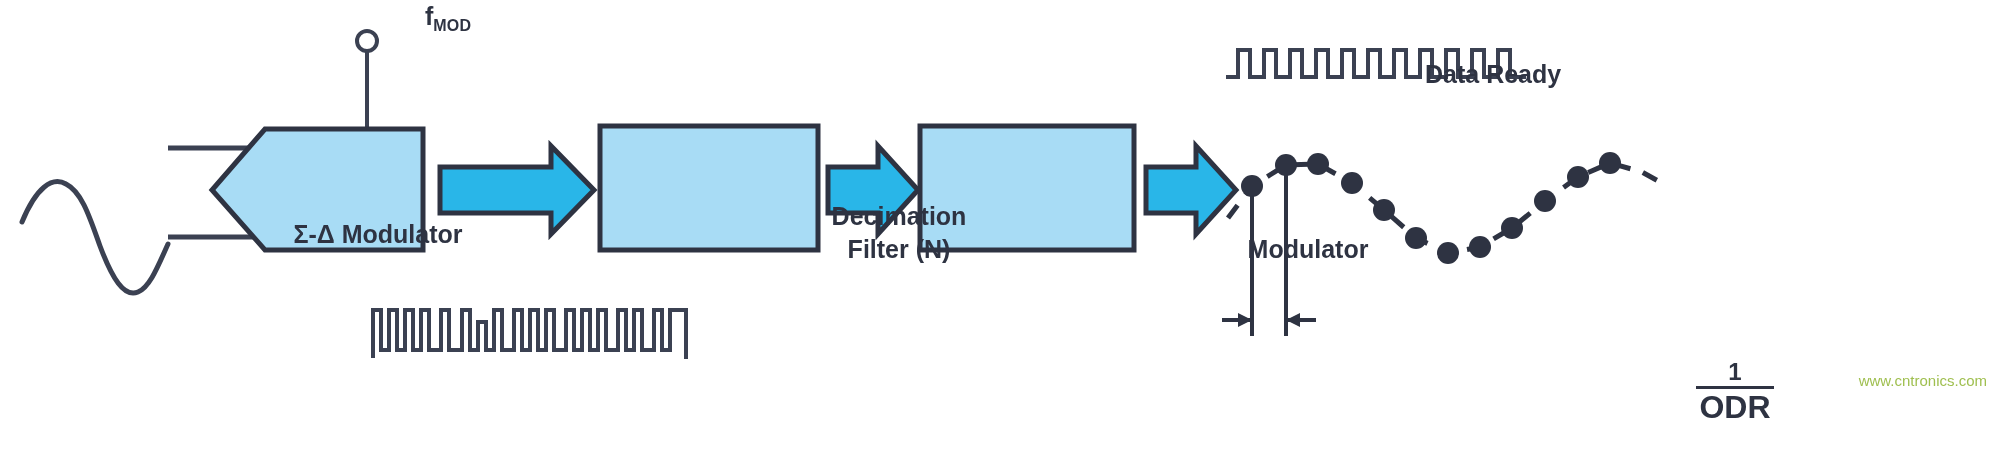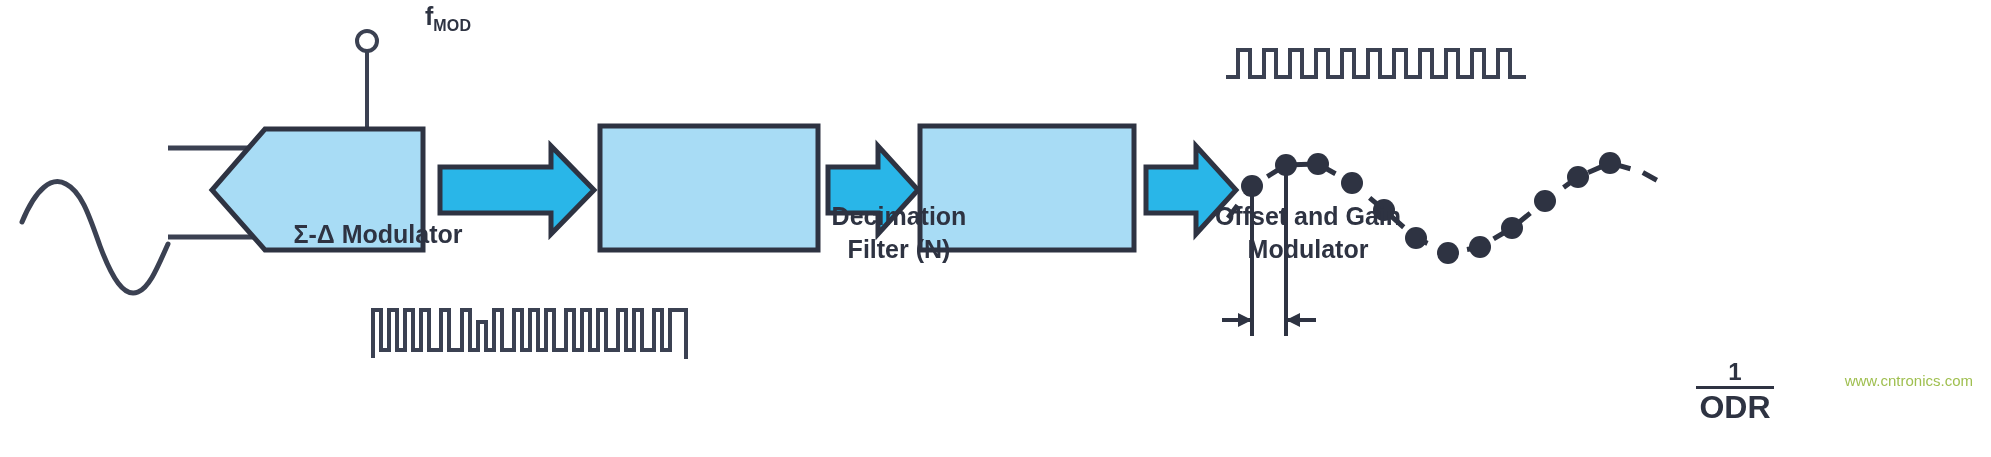--- a/index.html
+++ b/index.html
@@ -67,21 +67,21 @@
   #odr-frac .bar{
     display:block;
     border-top:3px solid #2e3342;
     margin:2px 6px 2px 6px;
   }
   #odr-frac .den{font-size:32px;line-height:1.05;display:block;}
 
   
   #watermark{
     position:absolute;
-    right:18px;bottom:6px;
+    right:4px;bottom:6px;
     font-size:15px;
     color:#9fbf4f;
     font-weight:normal;
     font-family:"Liberation Sans", sans-serif;
     margin-top:32px;
   }
 </style>
 </head>
 <body>
 
@@ -187,22 +187,23 @@
     </g>
 
   </svg>
 
   <div class="lbl" id="fmod-label"><span>f</span><span class="sub">MOD</span></div>
 
   <div class="block-text" id="mod-text"><span>Σ-Δ Modulator</span></div>
 
   <div class="block-text" id="dec-text"><span>Decimation</span><br><span>Filter (N)</span></div>
 
-  <div class="block-text" id="ogc-text"><span>Offset and Gain</span><br><span>Modulator</span></div>
-
+  <div class="block-text" id="ogc-text"><br><span>Modulator</span></div>
+
+  <div class="lbl" id="dataready-label">Data Ready</div>
 
   <div id="odr-frac">
     <span class="num">1</span>
     <span class="bar"></span>
     <span class="den">ODR</span>
   </div>
 
   <div id="watermark">www.cntronics.com</div>
 
 </div>

